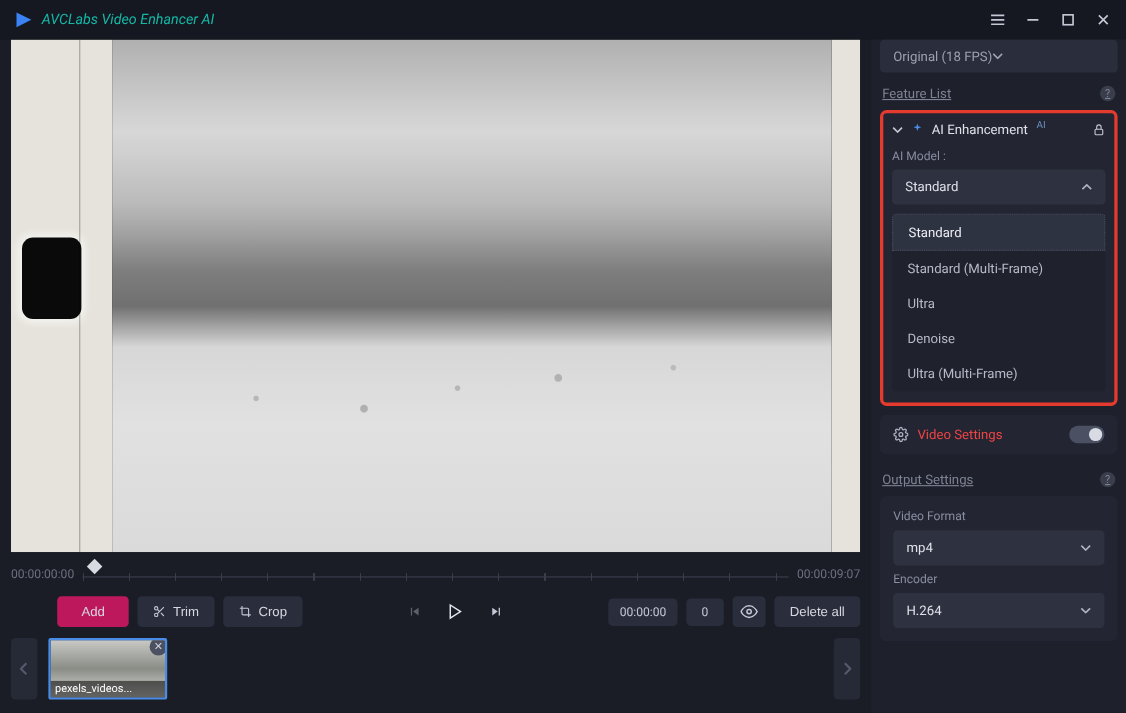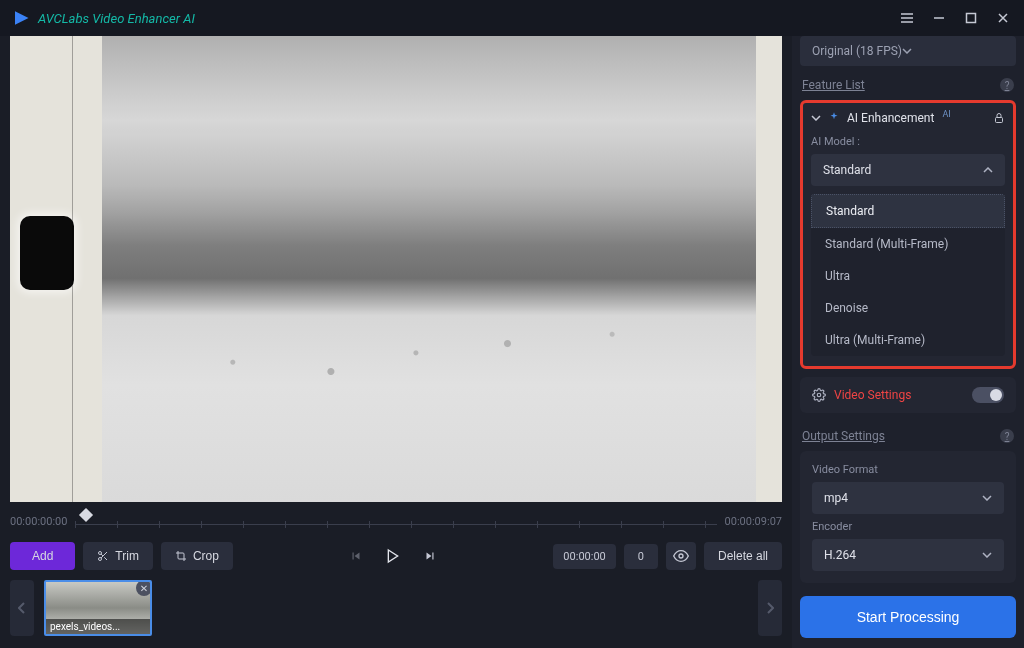--- a/index.html
+++ b/index.html
@@ -41,21 +41,21 @@
   .timeline-row { display: flex; align-items: center; gap: 8px; padding: 8px 0 4px; font-size: 11px; color: #6b7080; }
   .timeline-track { flex:1; position: relative; height: 22px; }
   .timeline-line { position:absolute; left:0; right:0; top: 14px; height:1px; background:#3a3e4c; }
   .timeline-line::before{content:"";position:absolute;left:0;right:0;top:-3px;height:7px;
     background: repeating-linear-gradient(to right, #3a3e4c 0 1px, transparent 1px 42px);}
   .playhead { position:absolute; left: 6px; top: 0; width: 10px; height: 10px; background:#d8dae2; transform: rotate(45deg); }
   
   
   .controls-row { display:flex; align-items:center; gap:8px; padding: 6px 0 10px; }
   .btn { background:#2a2e3c; border:none; color:#d6d8e0; font-size:12px; padding:7px 14px; border-radius:4px; cursor:pointer; display:inline-flex; align-items:center; gap:6px; }
-  .btn.add { background:#6d28d9; padding:7px 22px; }
+  .btn.add { background:#be185d; padding:7px 22px;margin-left:42px; }
   .spacer { flex:1; display:flex; justify-content:center; gap:22px; align-items:center; }
   .tc-box { background:#2a2e3c; padding:6px 10px; border-radius:4px; font-size:11px; color:#c5c8d4; }
   .eye-btn { background:#2a2e3c; width:30px; height:28px; border-radius:4px; display:flex;align-items:center;justify-content:center;cursor:pointer;}
   
   
   .clip-strip { display:flex; align-items:center; gap:10px; }
   .strip-nav { width:24px; height:56px; background:#262a37; border-radius:4px; display:flex;align-items:center;justify-content:center; color:#555a6b; cursor:pointer;}
   .clip-thumb { width:108px; height:56px; border:2px solid #4a8de8; border-radius:2px; position:relative; background:linear-gradient(to bottom,#c8c9c4 0%,#8a8c86 50%,#dcddd8 100%); overflow:hidden;}
   .clip-thumb .xbtn{position:absolute;top:-2px;right:-2px;width:16px;height:16px;background:#4c5161;border-radius:50%;color:#cfd2dc;font-size:10px;display:flex;align-items:center;justify-content:center;cursor:pointer;}
   .clip-thumb .nm{position:absolute;left:0;right:0;bottom:0;background:rgba(0,0,0,0.55);font-size:10px;color:#fff;padding:2px 4px;white-space:nowrap;overflow:hidden;text-overflow:ellipsis;}
@@ -302,15 +302,14 @@
       <div class="dd" style="margin-bottom:8px">
         <span>H.264</span>
         <span class="chev">
             <svg width="10" height="6" viewBox="0 0 10 6">
               <path d="M1 1l4 4 4-4" fill="none" stroke="#aeb2c2" stroke-width="1.5"></path>
             </svg>
           </span>
       </div>
     </div>
 
-    <button class="start-btn"><span>Start Processing</span></button>
   </div>
 </div>
 
 </body></html>

